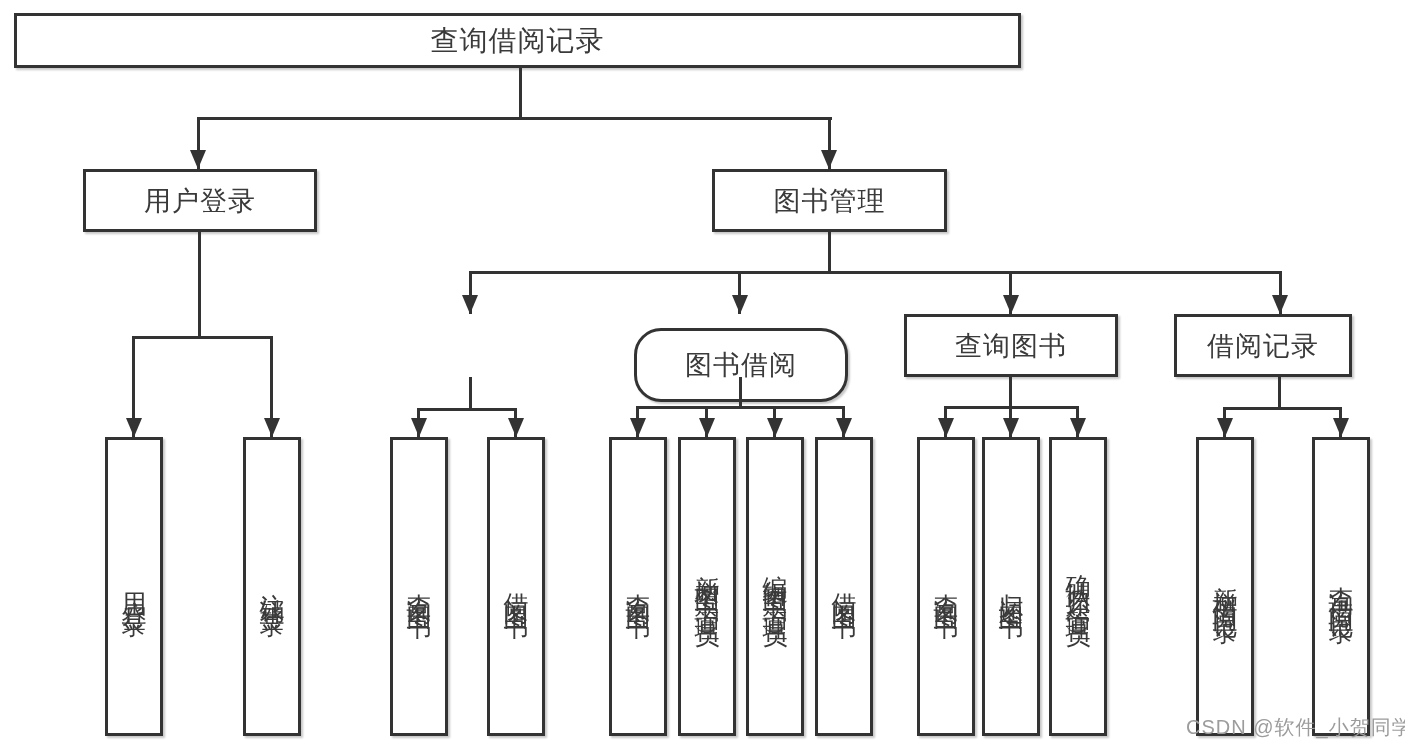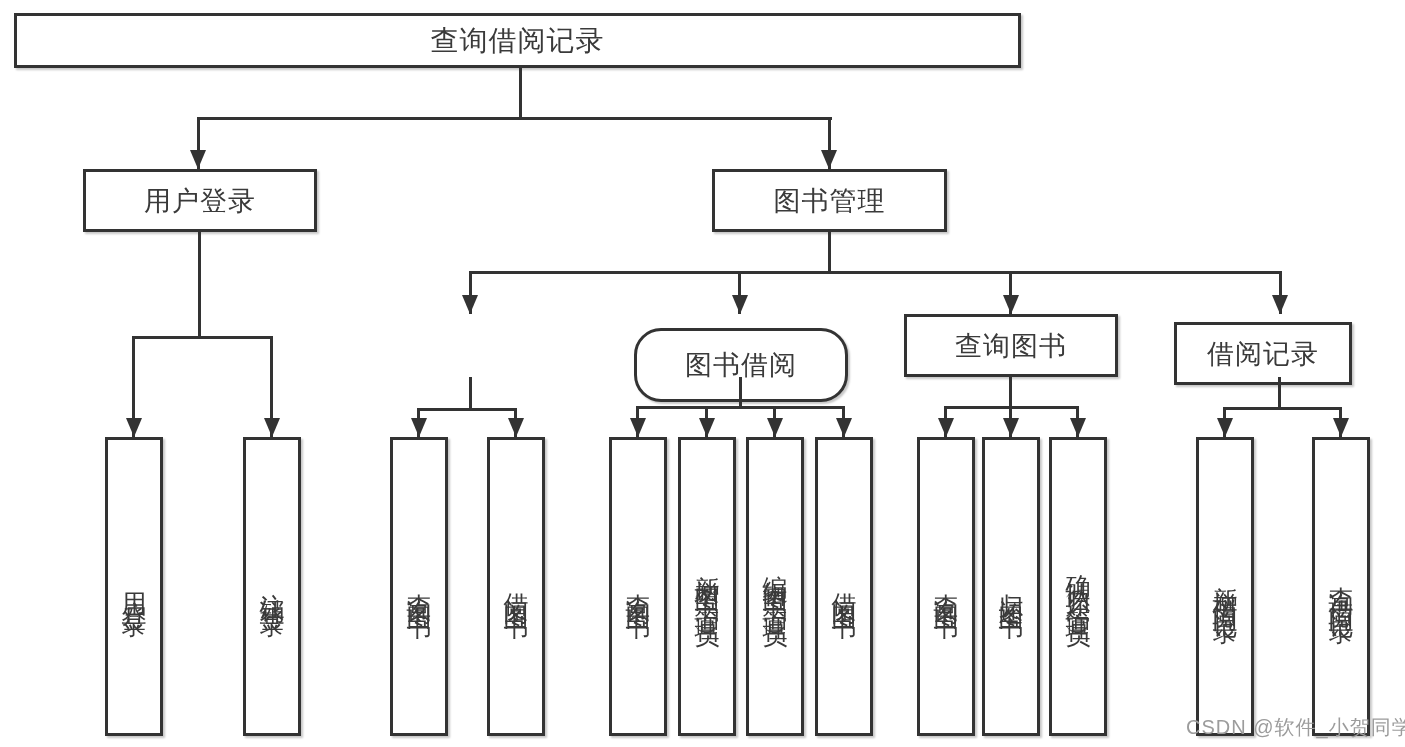--- a/index.html
+++ b/index.html
@@ -56,21 +56,21 @@
 
 <div class="stage">
 
   <div class="box root-box" style="left:14px;top:13px;width:1007px;height:55px;">查询借阅记录</div>
 
   <div class="box" style="left:83px;top:169px;width:234px;height:63px;">用户登录</div>
   <div class="box" style="left:712px;top:169px;width:235px;height:63px;">图书管理</div>
 
   <div class="box" style="left:634px;top:328px;width:214px;height:74px;border-radius:27px;">图书借阅</div>
   <div class="box" style="left:904px;top:314px;width:214px;height:63px;">查询图书</div>
-  <div class="box" style="left:1174px;top:314px;width:178px;height:63px;margin-top:8px;">借阅记录</div>
+  <div class="box" style="left:1174px;top:314px;width:178px;height:63px;">借阅记录</div>
 
   <div class="box leaf" style="left:105px;top:437px;width:58px;height:299px;">用户登录</div>
   <div class="box leaf" style="left:243px;top:437px;width:58px;height:299px;">注销登录</div>
 
   <div class="box leaf" style="left:390px;top:437px;width:58px;height:299px;">查询图书</div>
   <div class="box leaf" style="left:487px;top:437px;width:58px;height:299px;">借阅图书</div>
 
   <div class="box leaf" style="left:609px;top:437px;width:58px;height:299px;">查询图书</div>
   <div class="box leaf" style="left:678px;top:437px;width:58px;height:299px;">新增图书（管理员）</div>
   <div class="box leaf" style="left:746px;top:437px;width:58px;height:299px;">编辑图书（管理员）</div>

